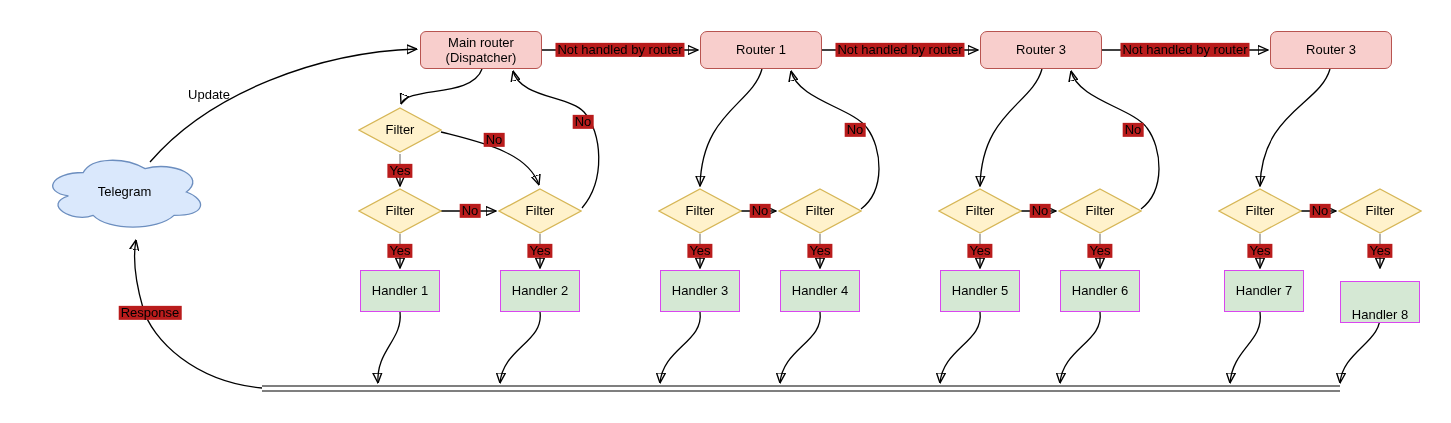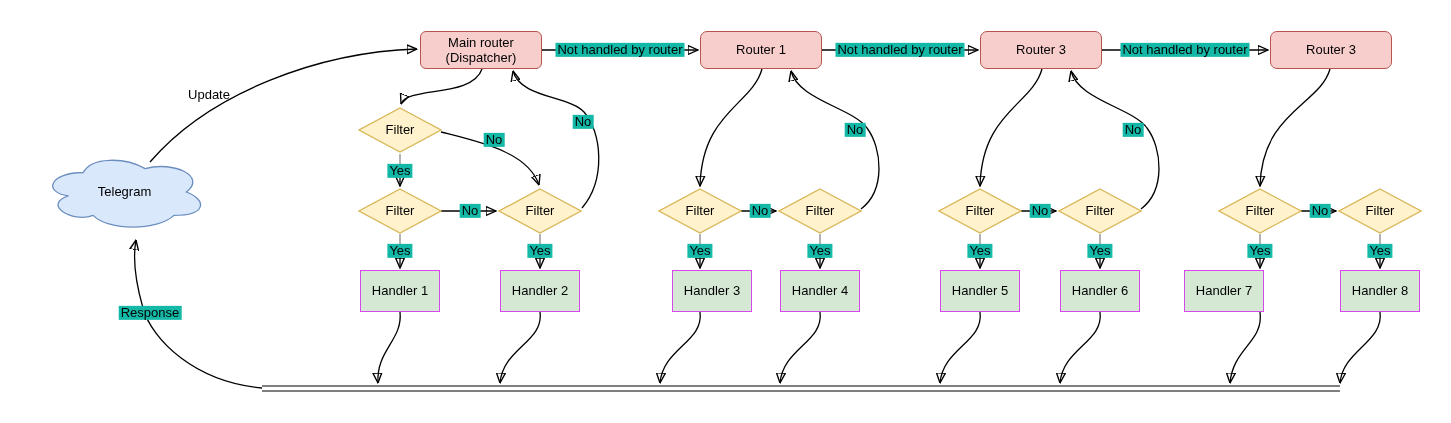--- a/index.html
+++ b/index.html
@@ -18,21 +18,21 @@
   .router{
     width:122px;height:38px;background:#f8cecc;border:1px solid #b85450;
     border-radius:7px;white-space:pre-line;
   }
   .handler{width:80px;height:42px;background:#d5e8d4;border:1px solid #d946ef;}
   .filter{width:84px;height:46px;}
   .filter svg,.cloud svg{position:absolute;left:0;top:0;}
   .filter span,.cloud span{position:relative;}
   .cloud{width:165px;height:78px;}
   .elabel{
-    position:absolute;transform:translate(-50%,-50%);background:#14b8a6;
+    position:absolute;transform:translate(-50%,-50%);background:#b91c1c;
     padding:0 2px;white-space:nowrap;line-height:1.1;
   }
 </style>
 </head>
 <body>
 
 <div class="canvas">
 
   <svg class="edges" viewBox="0 0 1451 423" xmlns="http://www.w3.org/2000/svg">
     <defs>
@@ -172,36 +172,36 @@
       </svg>
     <span>Filter</span>
   </div>
 
   <div class="node handler" style="left:360px;top:270px;">
     <span>Handler 1</span>
   </div>
   <div class="node handler" style="left:500px;top:270px;">
     <span>Handler 2</span>
   </div>
-  <div class="node handler" style="left:660px;top:270px;margin-left:12px;">
+  <div class="node handler" style="left:660px;top:270px;">
     <span>Handler 3</span>
   </div>
   <div class="node handler" style="left:780px;top:270px;">
     <span>Handler 4</span>
   </div>
   <div class="node handler" style="left:940px;top:270px;align-items:center;">
     <span>Handler 5</span>
   </div>
   <div class="node handler" style="left:1060px;top:270px;">
     <span>Handler 6</span>
   </div>
-  <div class="node handler" style="left:1184px;top:270px;">
+  <div class="node handler" style="left:1224px;top:270px;">
     <span>Handler 7</span>
   </div>
-  <div class="node handler" style="left:1340px;top:270px;">
+  <div class="node handler" style="left:1340px;top:281px;align-items:flex-end;">
     <span>Handler 8</span>
   </div>
 
   <div class="elabel" style="left:209px;top:81px;background:transparent;margin-top:14px;">Update</div>
   <div class="elabel" style="left:150px;top:313px;">Response</div>
 
   <div class="elabel" style="left:620px;top:50px;">Not handled by router</div>
   <div class="elabel" style="left:900px;top:50px;">Not handled by router</div>
   <div class="elabel" style="left:1185px;top:50px;">Not handled by router</div>
 

